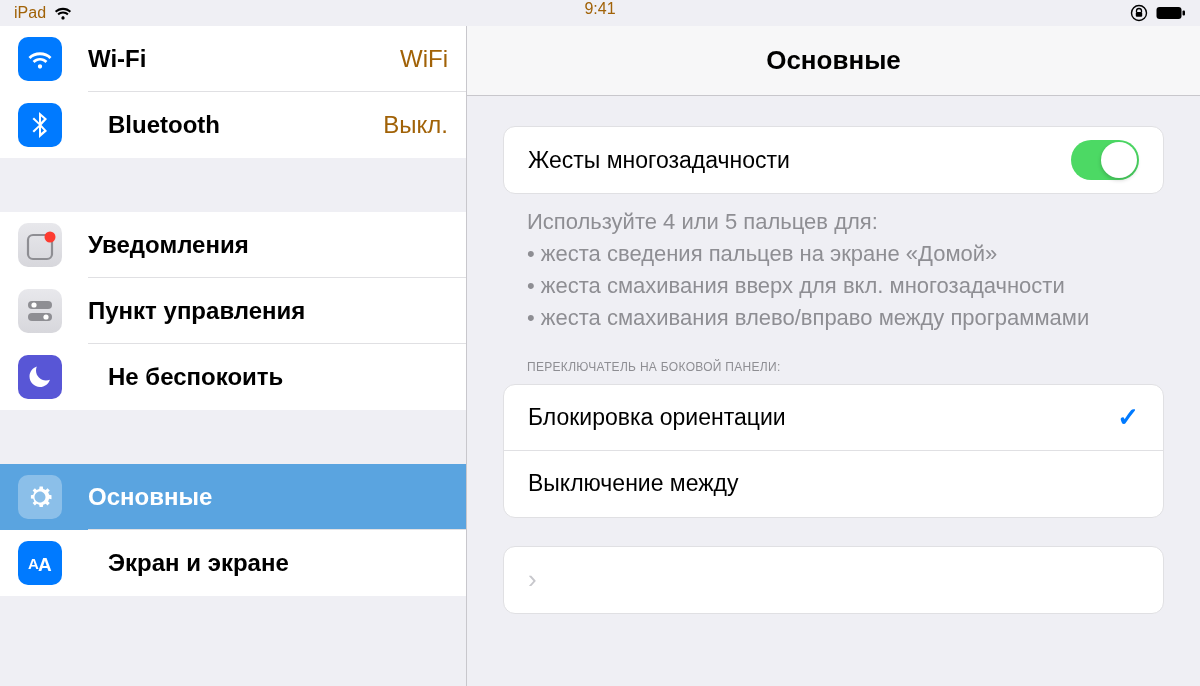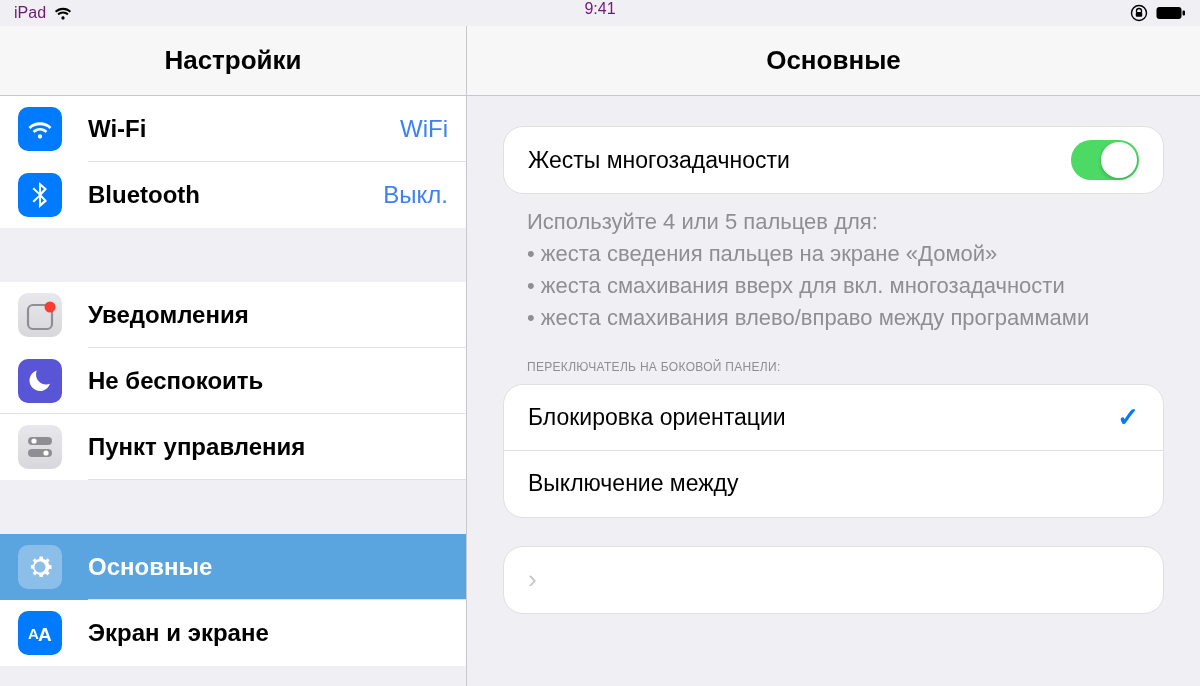--- a/index.html
+++ b/index.html
@@ -1,46 +1,46 @@
 <!DOCTYPE html>
 <html><head>
 <meta charset="utf-8">
 <style>
   * { margin: 0; padding: 0; box-sizing: border-box; }
   html, body { width: 1200px; height: 686px; font-family: -apple-system, "Helvetica Neue", Helvetica, Arial, sans-serif; background: #efeff4; overflow: hidden; }
-  .status-bar { position: absolute; top: 0; left: 0; right: 0; height: 26px; font-size: 16px; font-weight: 500; color: #701a75; }
+  .status-bar { position: absolute; top: 0; left: 0; right: 0; height: 26px; font-size: 16px; font-weight: 500; color: #a16207; }
   .status-left { position: absolute; left: 14px; top: 4px; display: flex; align-items: center; gap: 8px; }
   .status-center { position: absolute; left: 50%; transform: translateX(-50%); top: 0; }
   .status-right { position: absolute; right: 14px; top: 4px; display: flex; align-items: center; gap: 8px; }
   .container { position: absolute; top: 26px; left: 0; right: 0; bottom: 0; display: flex; }
   .sidebar { width: 467px; border-right: 1px solid #c8c7cc; display: flex; flex-direction: column; background: #efeff4; }
   .detail { flex: 1; display: flex; flex-direction: column; background: #efeff4; }
   .header { height: 70px; display: flex; align-items: center; justify-content: center; border-bottom: 1px solid #c8c7cc; background: #f7f7f8; }
   .header-title { font-size: 26px; font-weight: 700; color: #000; }
   .list { background: #fff; }
   .row { display: flex; align-items: center; height: 66px; padding: 0 18px; border-bottom: 1px solid #e0e0e3; position: relative; }
-  .row:last-child { border-bottom: none; }
+  .row:last-child { border-bottom: none; gap: 20px; }
   .row.inset-border { border-bottom: none; }
   .row.inset-border::after { content: ""; position: absolute; left: 88px; right: 0; bottom: 0; height: 1px; background: #e0e0e3; }
   .row.selected { background: #5aa4e0; }
   .row.selected .row-label { color: #fff; }
   .row-icon { width: 44px; height: 44px; border-radius: 10px; margin-right: 26px; display: flex; align-items: center; justify-content: center; flex-shrink: 0; }
   .row-label { font-size: 24px; color: #000; flex: 1; font-weight: bold; }
-  .row-value { font-size: 24px; color: #3b82f6; }
+  .row-value { font-size: 24px; color: #a16207; }
   .group-gap { height: 54px; }
   .icon-wifi { background: #007aff; }
   .icon-bt { background: #007aff; }
   .icon-notif { background: linear-gradient(#e8e8ec,#d7d7dc); position: relative; }
   .icon-control { background: linear-gradient(#e8e8ec,#d7d7dc); }
   .icon-dnd { background: #5856d6; }
   .icon-general { background: rgba(255,255,255,0.3); }
   .icon-display { background: #007aff; }
   .detail-body { flex: 1; overflow: hidden; padding: 0; }
   .detail-group { margin: 0 36px; }
-  .detail-list { background: #fff; border-radius: 20px; border: 1px solid #e0e0e3; overflow: hidden; }
+  .detail-list { background: #fff; border-radius: 12px; border: 1px solid #e0e0e3; overflow: hidden; }
   .detail-row { display: flex; align-items: center; height: 66px; padding: 0 24px; border-bottom: 1px solid #e0e0e3; position: relative; }
   .detail-row:last-child { border-bottom: none; }
   .detail-row-label { font-size: 23px; color: #000; flex: 1; }
   .switch { width: 68px; height: 40px; border-radius: 20px; background: #4cd964; position: relative; }
   .switch .knob { position: absolute; right: 2px; top: 2px; width: 36px; height: 36px; border-radius: 50%; background: #fff; box-shadow: 0 2px 4px rgba(0,0,0,0.2); }
   .footer-text { font-size: 22px; color: #8e8e93; padding: 12px 24px 0 24px; line-height: 1.45; }
   .section-header { font-size: 12px; color: #8e8e93; padding: 26px 24px 10px 24px; letter-spacing: 0.3px; }
   .check { color: #007aff; font-size: 26px; font-weight: 600; }
   .chevron { color: #c7c7cc; font-size: 26px; }
   svg { display: block; }
@@ -73,23 +73,20 @@
           <rect x="0.5" y="1" width="25" height="12" rx="3" fill="#000"></rect>
           <rect x="26.5" y="4.5" width="2.5" height="5" rx="1" fill="#000"></rect>
         </svg>
     </span>
   </div>
 </div>
 
 <div class="container">
 
   <div class="sidebar">
-    <div class="header">
-      <div class="header-title">Настройки</div>
-    </div>
 
     <div class="list">
       <div class="row inset-border">
         <div class="row-icon icon-wifi">
           <svg width="28" height="22" viewBox="0 0 28 22">
               <path d="M14 20.5c1.2 0 2.1-.9 2.1-2.1s-.9-2.1-2.1-2.1-2.1.9-2.1 2.1.9 2.1 2.1 2.1zm-5.4-5.5c1.4-1.5 3.3-2.4 5.4-2.4s4 .9 5.4 2.4l2-2c-1.9-2-4.5-3.1-7.4-3.1s-5.5 1.1-7.4 3.1l2 2zM2.5 9l2 2c2.3-2.4 5.6-3.7 9.5-3.7s7.2 1.3 9.5 3.7l2-2C22.7 6 18.6 4.3 14 4.3S5.3 6 2.5 9z" fill="#fff"></path>
             </svg>
         </div>
         <div class="row-label">Wi-Fi</div>
         <div class="row-value">WiFi</div>
@@ -109,40 +106,40 @@
 
     <div class="list">
       <div class="row inset-border">
         <div class="row-icon icon-notif">
           <svg width="44" height="44" viewBox="0 0 44 44">
               <rect x="10" y="12" width="24" height="24" rx="5" fill="none" stroke="#8e8e93" stroke-width="2.2"></rect>
               <circle cx="32" cy="14" r="5.5" fill="#fd3b30"></circle>
             </svg>
         </div>
         <div class="row-label">Уведомления</div>
-      </div>
-      <div class="row">
-        <div class="row-icon icon-dnd">
-          <svg width="28" height="28" viewBox="0 0 28 28">
-              <path d="M20 17.5c-5.5 0-10-4.5-10-10 0-1.4.3-2.7.8-3.9C6.6 5 3.5 8.9 3.5 13.6c0 5.7 4.6 10.4 10.4 10.4 4.7 0 8.6-3.1 10-7.3-1.2.5-2.5.8-3.9.8z" fill="#fff"></path>
-            </svg>
-        </div>
-        <div class="row-label">Не беспокоить</div>
       </div>
       <div class="row inset-border">
         <div class="row-icon icon-control">
           <svg width="30" height="30" viewBox="0 0 30 30">
               <rect x="3" y="5" width="24" height="8" rx="4" fill="#8e8e93"></rect>
               <circle cx="9" cy="9" r="2.6" fill="#fff"></circle>
               <rect x="3" y="17" width="24" height="8" rx="4" fill="#8e8e93"></rect>
               <circle cx="21" cy="21" r="2.6" fill="#fff"></circle>
             </svg>
         </div>
         <div class="row-label">Пункт управления</div>
       </div>
+      <div class="row">
+        <div class="row-icon icon-dnd">
+          <svg width="28" height="28" viewBox="0 0 28 28">
+              <path d="M20 17.5c-5.5 0-10-4.5-10-10 0-1.4.3-2.7.8-3.9C6.6 5 3.5 8.9 3.5 13.6c0 5.7 4.6 10.4 10.4 10.4 4.7 0 8.6-3.1 10-7.3-1.2.5-2.5.8-3.9.8z" fill="#fff"></path>
+            </svg>
+        </div>
+        <div class="row-label">Не беспокоить</div>
+      </div>
     </div>
 
     <div class="group-gap"></div>
 
     <div class="list">
       <div class="row selected inset-border">
         <div class="row-icon icon-general">
           <svg width="32" height="32" viewBox="0 0 32 32">
               <path d="M16 10.5c-3 0-5.5 2.5-5.5 5.5s2.5 5.5 5.5 5.5 5.5-2.5 5.5-5.5-2.5-5.5-5.5-5.5zm11.5 7.7l-2.4-.4c-.2.9-.6 1.8-1 2.6l1.7 1.7-2.3 2.3-1.7-1.7c-.8.5-1.7.8-2.6 1l-.4 2.4h-3.2l-.4-2.4c-.9-.2-1.8-.6-2.6-1l-1.7 1.7-2.3-2.3 1.7-1.7c-.5-.8-.8-1.7-1-2.6l-2.4-.4v-3.2l2.4-.4c.2-.9.6-1.8 1-2.6l-1.7-1.7 2.3-2.3 1.7 1.7c.8-.5 1.7-.8 2.6-1l.4-2.4h3.2l.4 2.4c.9.2 1.8.6 2.6 1l1.7-1.7 2.3 2.3-1.7 1.7c.5.8.8 1.7 1 2.6l2.4.4v3.2z" fill="#fff"></path>
             </svg>

